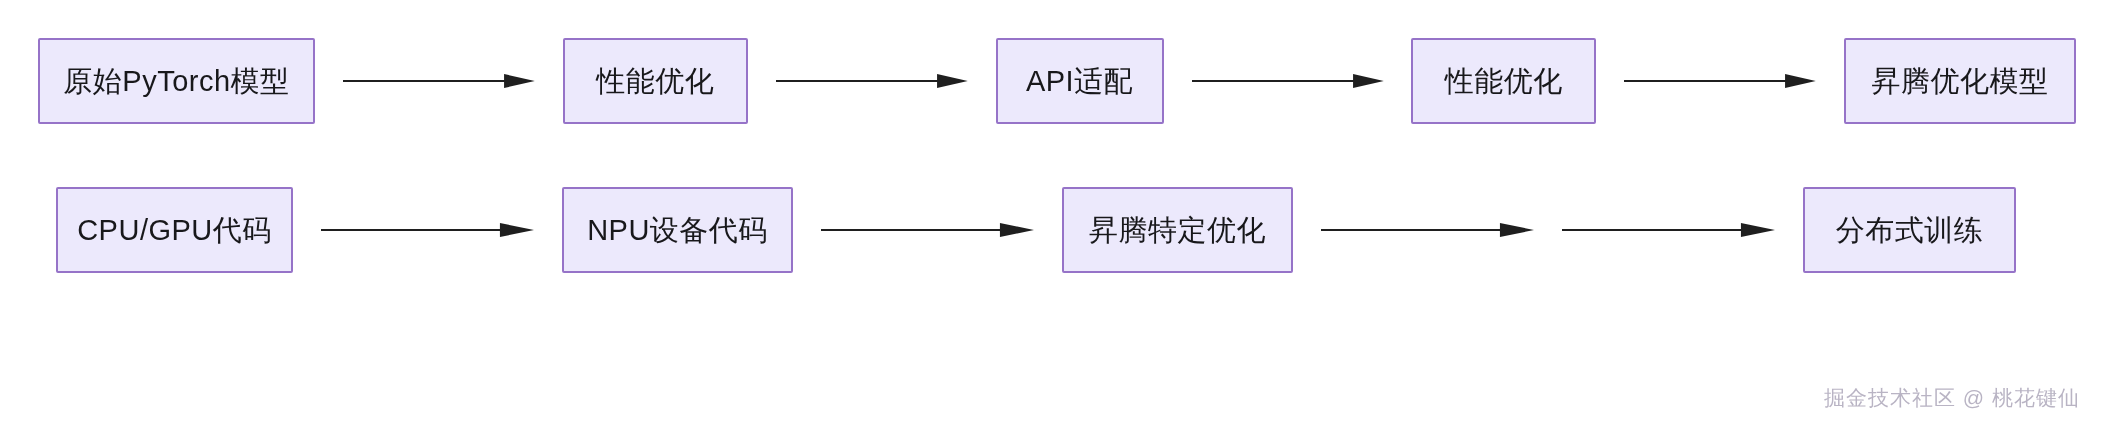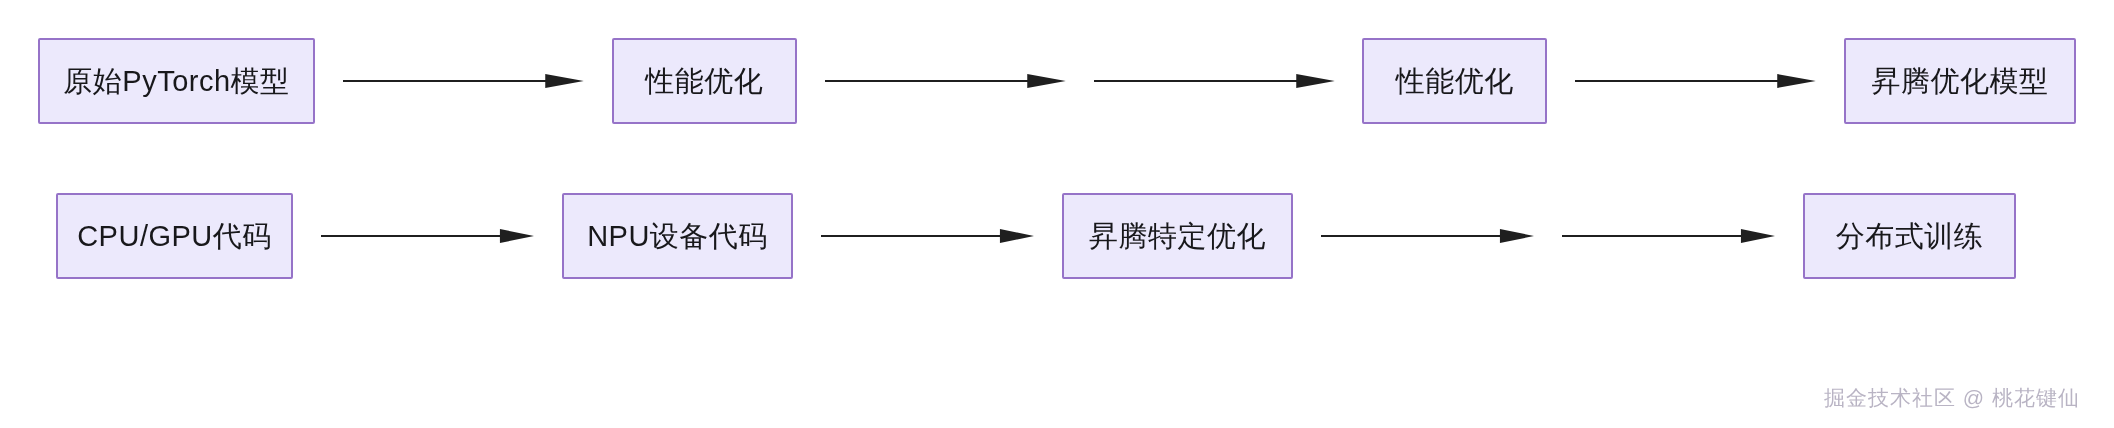--- a/index.html
+++ b/index.html
@@ -23,21 +23,21 @@
 
   
   .flow-row {
     position: absolute;
     display: flex;
     align-items: center;
     flex-wrap: nowrap;
     gap: 28px;
   }
   #row-1 { left: 38px;  top: 38px;  width: 2038px; height: 86px; }
-  #row-2 { left: 56px;  top: 193px; width: 1960px; height: 86px; }
+  #row-2 { left: 56px;  top: 187px; width: 1960px; height: 86px; }
 
   .node {
     box-sizing: border-box;
     background: #ece9fc;
     border: 2px solid #9673c8;
     border-radius: 2px;
     display: flex;
     align-items: center;
     justify-content: center;
     height: 86px;
@@ -111,20 +111,23 @@
       <span class="node-label">性能优化</span>
     </div>
 
     <div class="connector">
       <svg viewBox="0 0 100 24" preserveAspectRatio="none" aria-hidden="true">
         <line x1="0" y1="12" x2="88" y2="12" stroke="#1f1f1f" stroke-width="2.2" vector-effect="non-scaling-stroke"></line>
         <polygon points="100,12 84,5 84,19" fill="#1f1f1f"></polygon>
       </svg>
     </div>
 
+    <div class="node n2">
+      <span class="node-label">API适配</span>
+    </div>
 
     <div class="connector">
       <svg viewBox="0 0 100 24" preserveAspectRatio="none" aria-hidden="true">
         <line x1="0" y1="12" x2="88" y2="12" stroke="#1f1f1f" stroke-width="2.2" vector-effect="non-scaling-stroke"></line>
         <polygon points="100,12 84,5 84,19" fill="#1f1f1f"></polygon>
       </svg>
     </div>
 
     <div class="node n3">
       <span class="node-label">性能优化</span>

